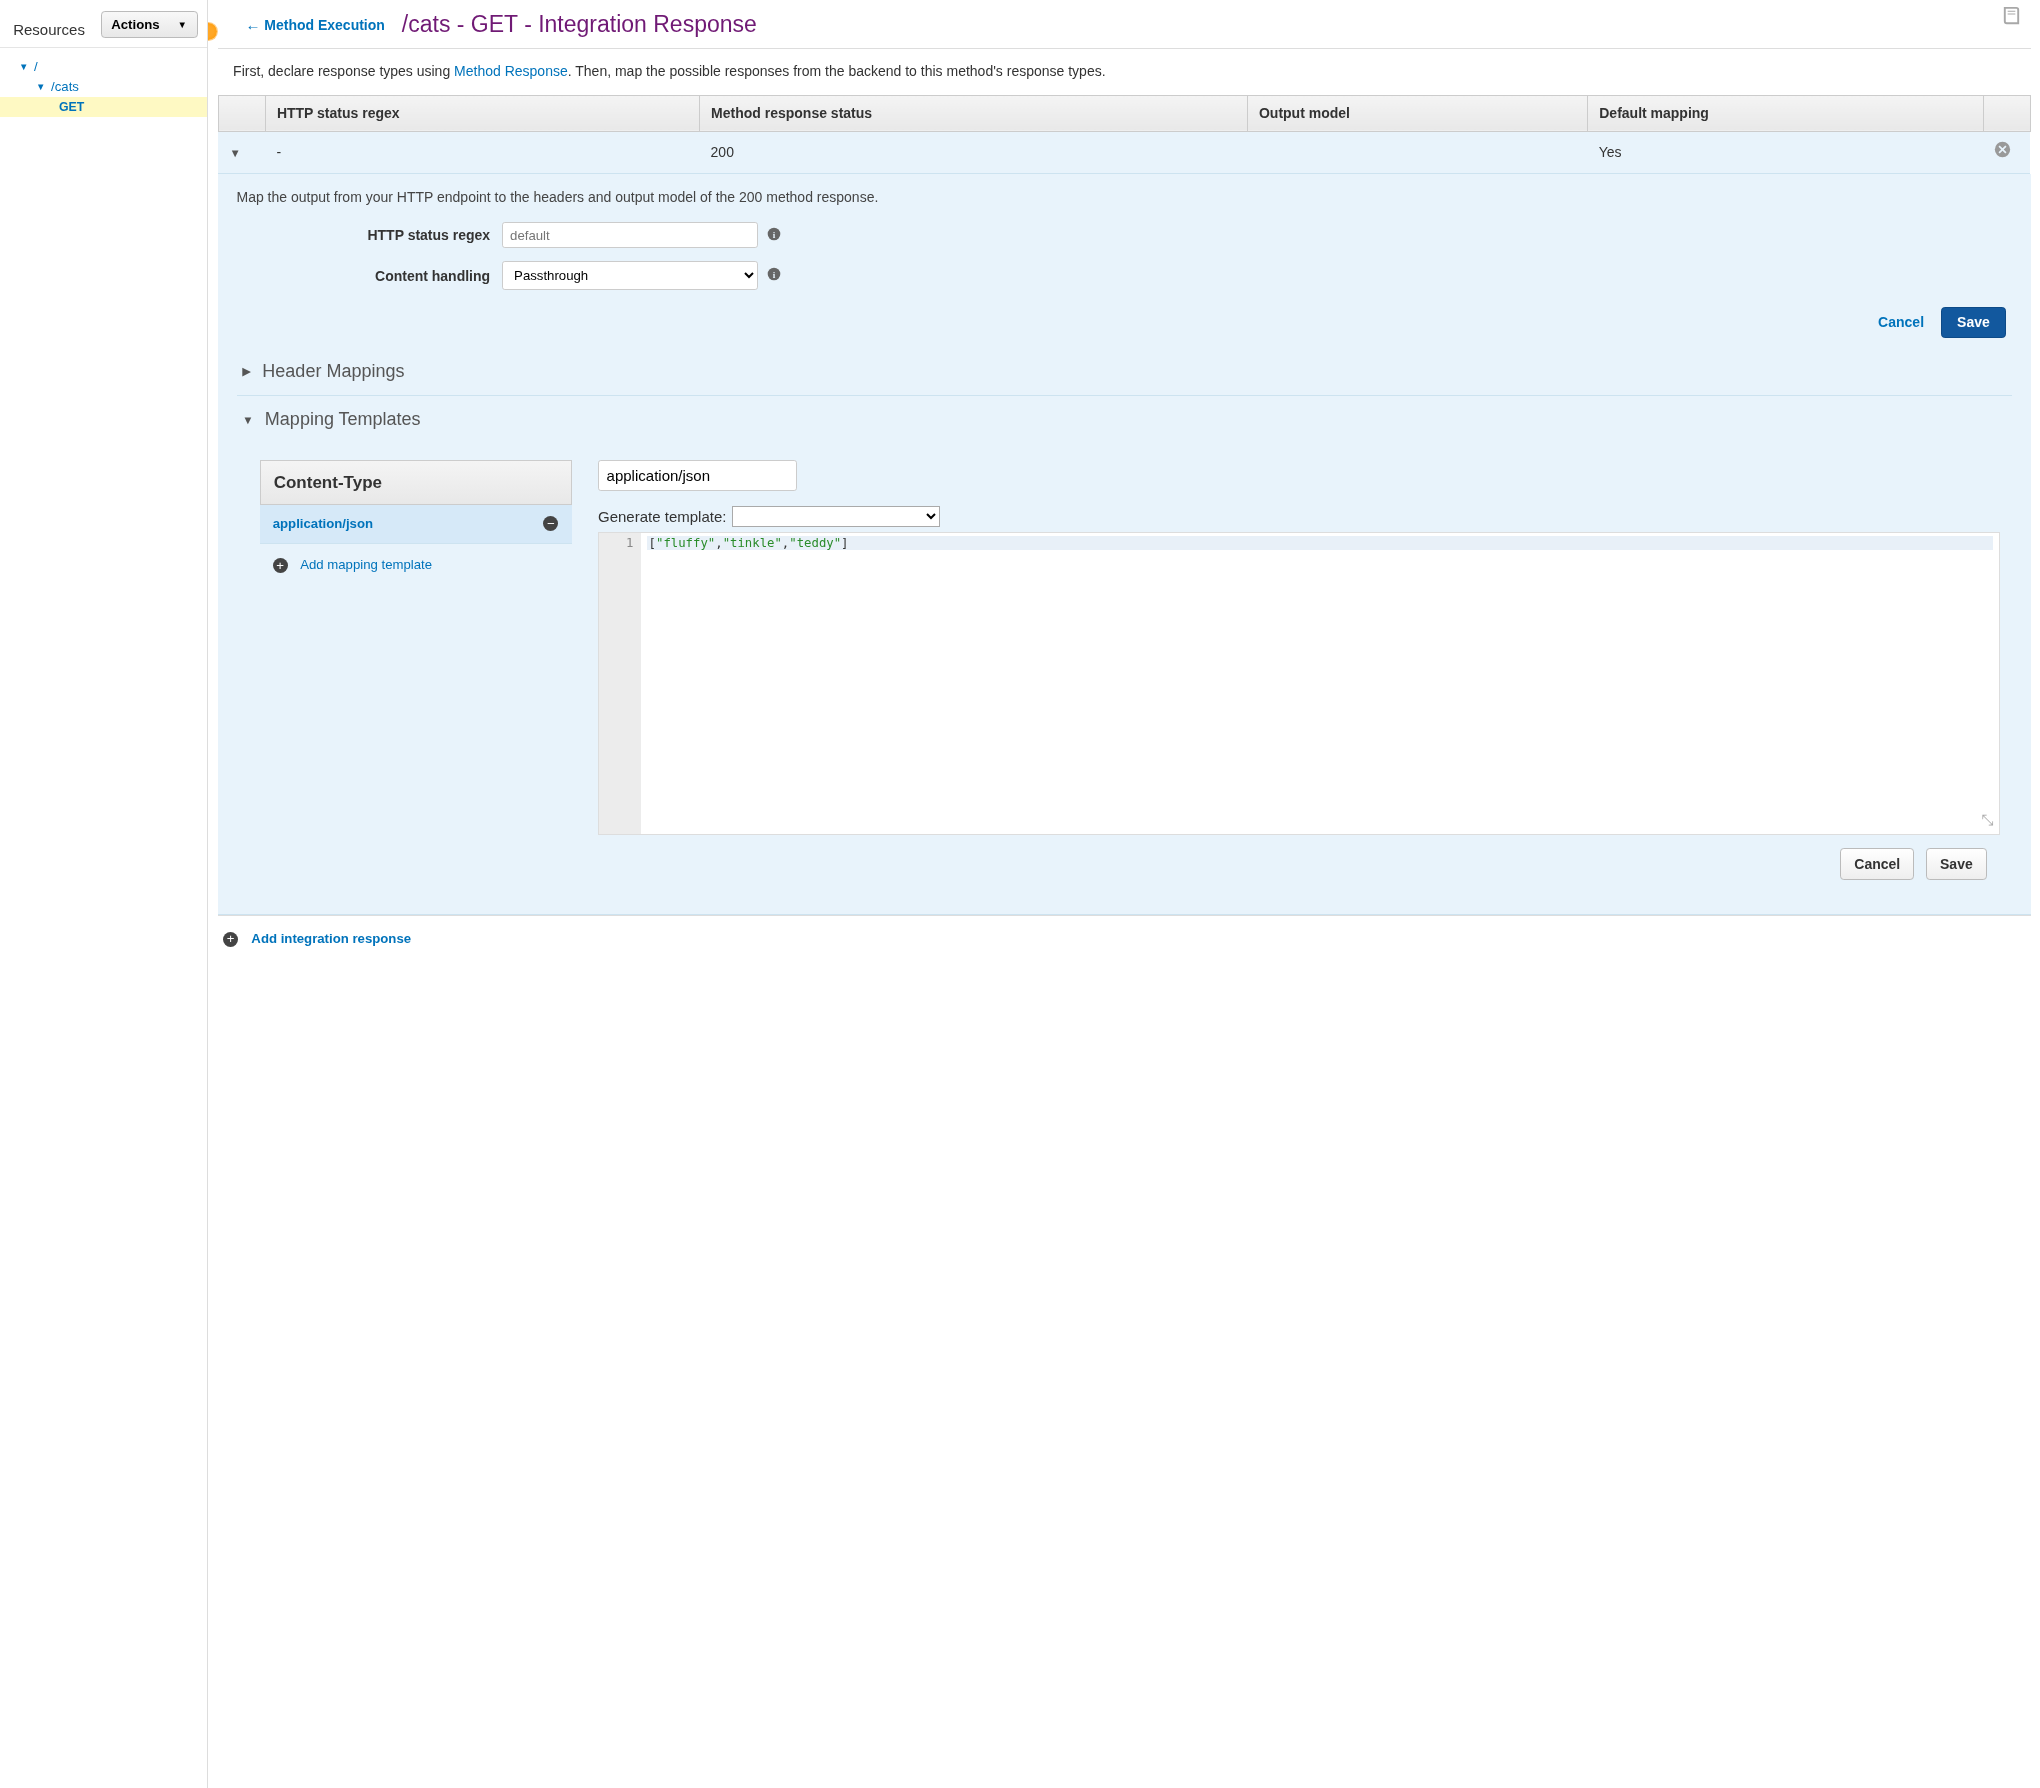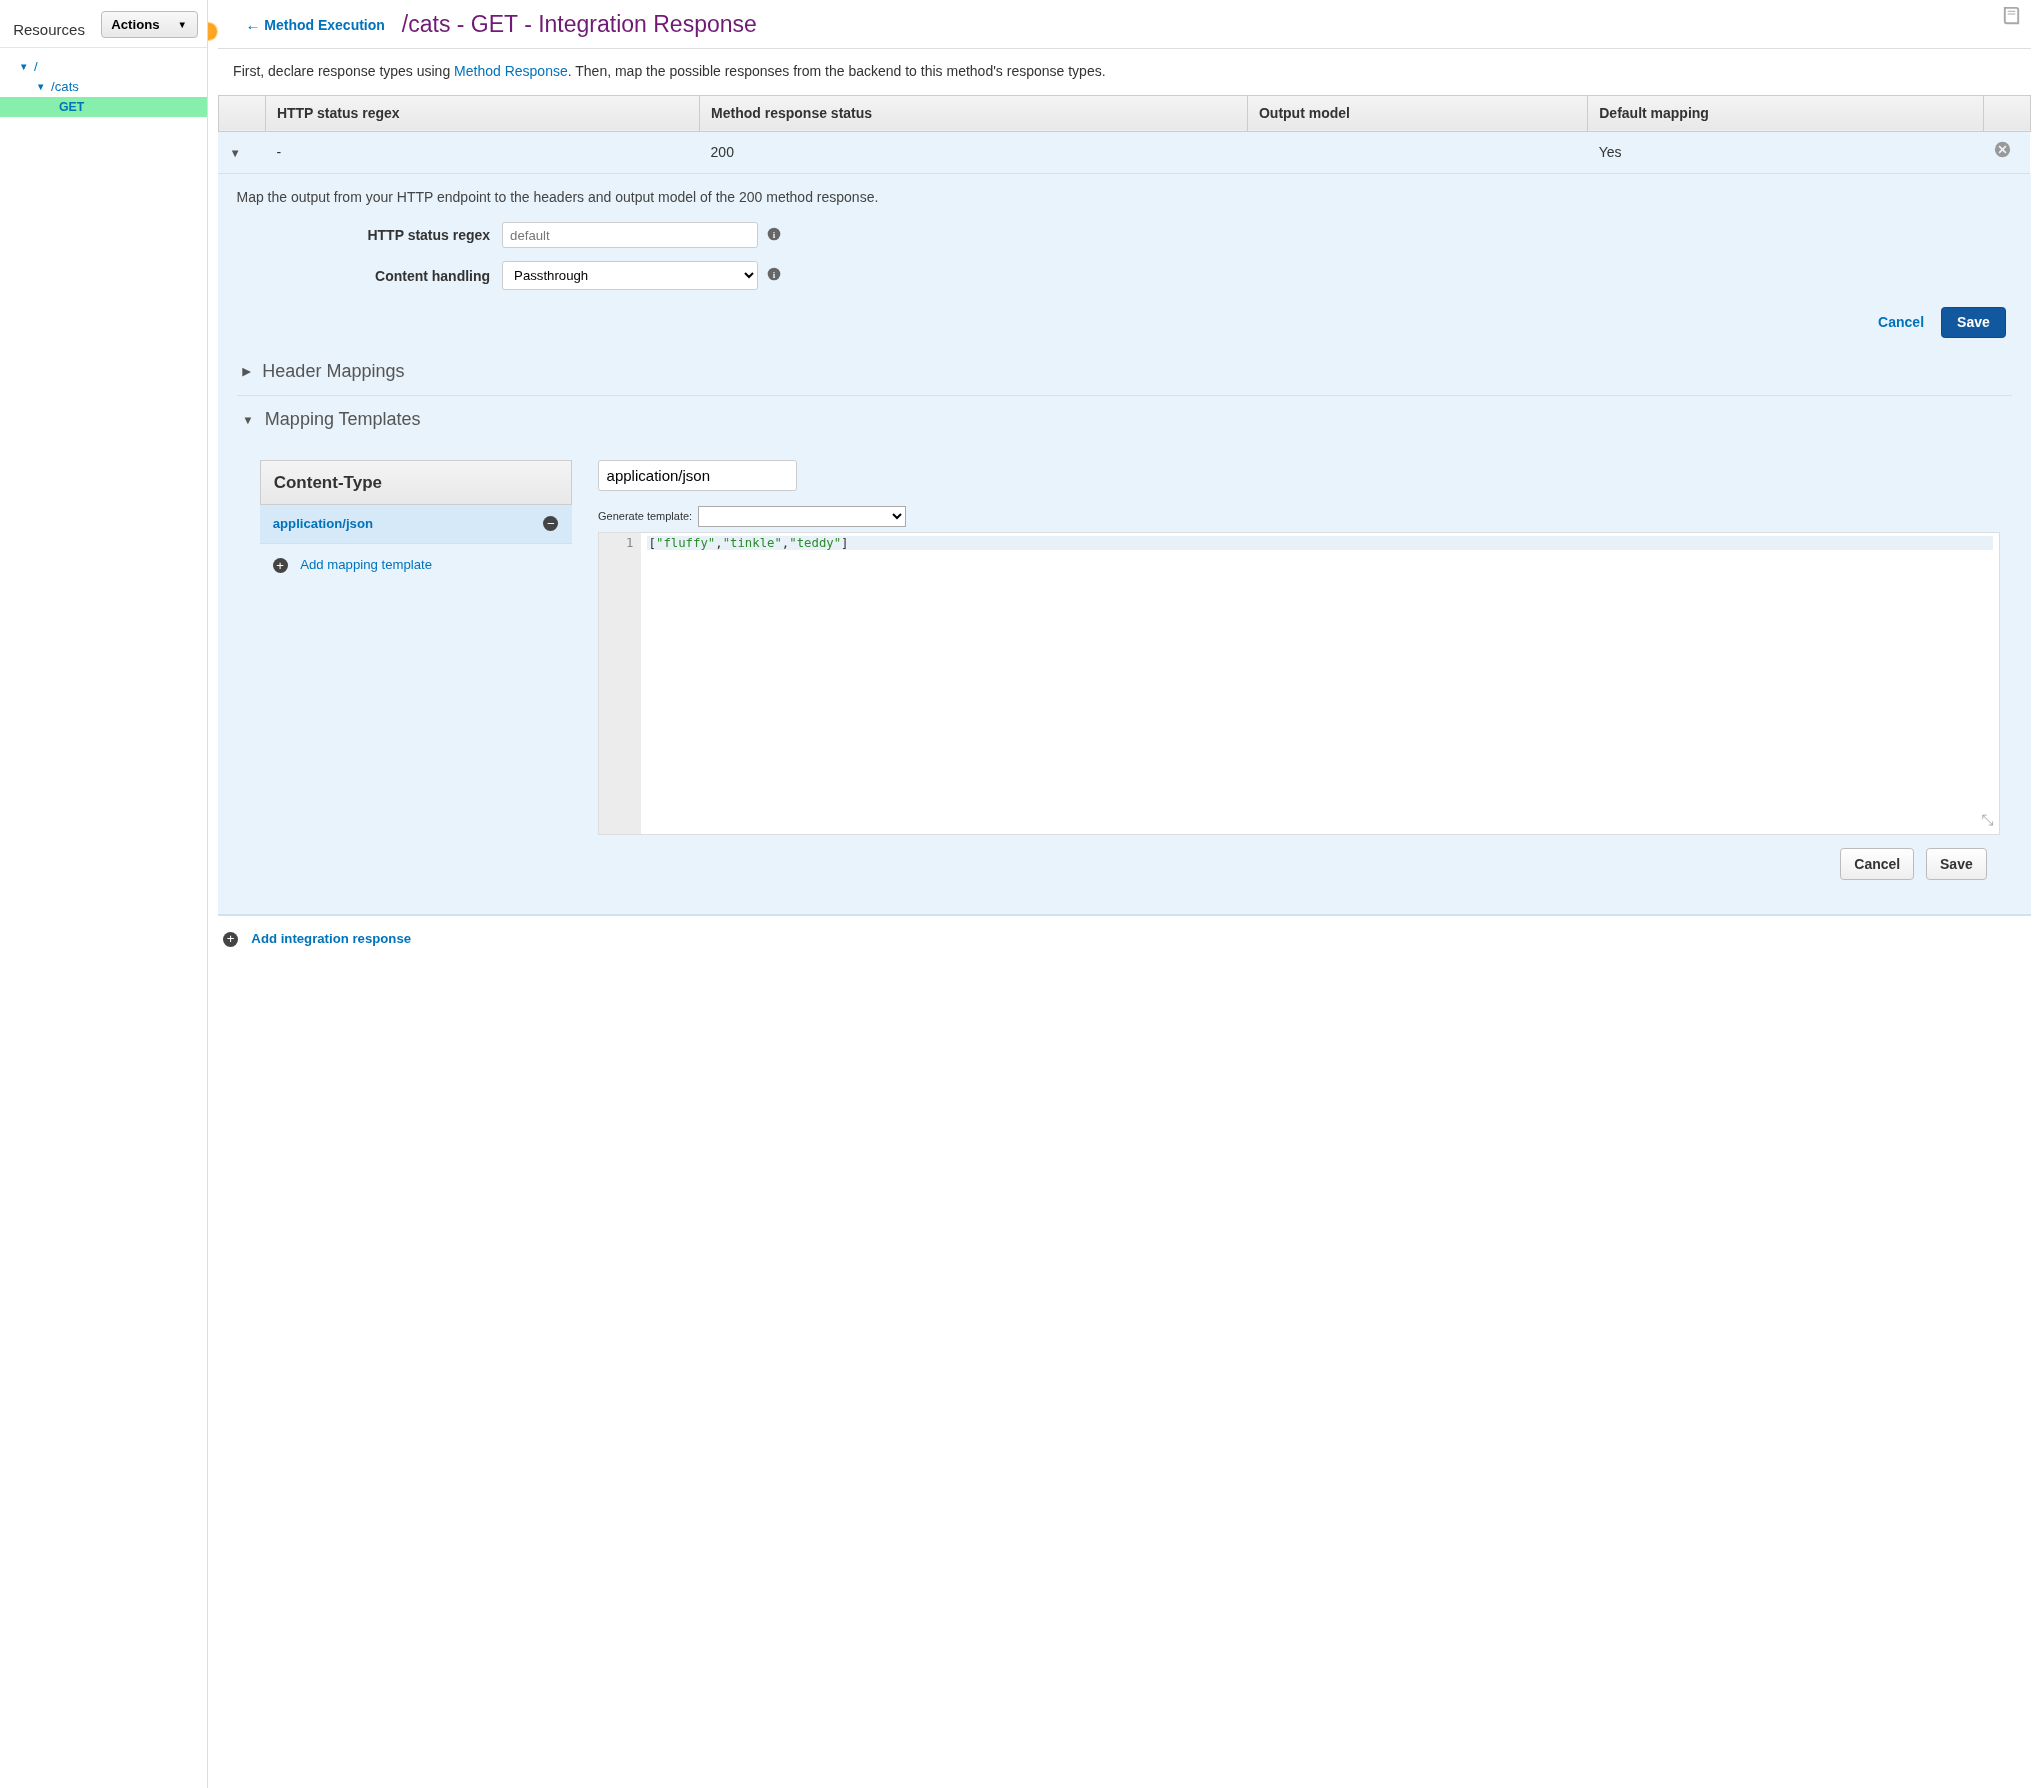--- a/index.html
+++ b/index.html
@@ -11,21 +11,21 @@
 .sidebar { width: 208px; border-right: 0.9px solid #ddd; padding-top: 5.7px; }
 .sidebar-header { display: flex; align-items: flex-end; justify-content: space-between; padding: 5.7px 9.5px 9.5px 13.2px; border-bottom: 0.9px solid #e5e5e5; }
 .sidebar-title { font-size: 15px; color: #333; }
 .actions-btn { background: linear-gradient(#f8f8f8,#e8e8e8); border: 0.9px solid #bbb; border-radius: 3.8px; padding: 4.7px 9.5px; font-size: 13.2px; font-weight: bold; cursor: pointer; display: flex; align-items: center; gap: 18px; }
 .actions-btn .caret { font-size: 9.5px; }
 
 .tree { padding: 7.6px 0; }
 .tree-item { display: flex; align-items: center; padding: 2.8px 9.5px 2.8px 19px; cursor: pointer; font-size: 13.2px; }
 .tree-item.level-1 { padding-left: 36px; }
 .tree-item.level-2 { padding-left: 59px; }
-.tree-item.selected { background: #86efac; font-weight: bold; }
+.tree-item.selected { background: #fef9c3; font-weight: bold; }
 .tree-caret { color: #0073bb; font-size: 9.5px; margin-right: 5.7px; }
 .tree-label { color: #0073bb; }
 .tree-method { color: #0073bb; font-weight: bold; font-size: 12.3px; }
 
 
 .main { flex: 1; padding: 0 9.5px 19px 9.5px; position: relative; overflow: auto; }
 .splitter-handle { position: absolute; left: -8.5px; top: 23px; width: 17px; height: 17px; border-radius: 50%; background: radial-gradient(circle,#ffa726 40%,#ff9800 100%); box-shadow: 0 0 0 0.9px rgba(255,152,0,.5); cursor: col-resize; }
 
 .breadcrumb-row { display: flex; align-items: center; padding: 11.4px 0 9.5px 28px; border-bottom: 0.9px solid #ddd; position: relative; }
 .back-link { color: #0073bb; font-weight: bold; display: flex; align-items: center; gap: 3.8px; cursor: pointer; font-size: 14px; }
@@ -69,21 +69,21 @@
 .ct-row.selected { background: #d6e9f8; }
 .ct-row a { color: #0073bb; font-weight: bold; cursor: pointer; }
 .minus-icon { width: 15px; height: 15px; border-radius: 50%; background: #444; color: #fff; display: flex; align-items: center; justify-content: center; font-size: 13.2px; line-height: 1; cursor: pointer; }
 .plus-icon { width: 15px; height: 15px; border-radius: 50%; background: #444; color: #fff; display: inline-flex; align-items: center; justify-content: center; font-size: 13.2px; line-height: 1; cursor: pointer; margin-right: 9.5px; vertical-align: middle; }
 .add-row { padding: 13.2px; }
 .add-row a { color: #0073bb; font-weight: normal; cursor: pointer; }
 
 .template-col { flex: 1; padding-right: 11.4px; }
 .ct-input { width: 199px; padding: 5.7px 7.6px; border: 0.9px solid #ccc; border-radius: 2.8px; font-size: 15px; background: #fff; margin-bottom: 15px; }
 .gen-row { display: flex; align-items: center; gap: 5.7px; margin-bottom: 5.7px; }
-.gen-label { font-size: 11px; color: #333; }
+.gen-label { font-size: 15px; color: #333; }
 .gen-select { width: 208px; padding: 2.8px 5.7px; border: 0.9px solid #aaa; background: #fff; font-size: 12.3px; height: 21px; }
 
 .editor { border: 0.9px solid #ddd; display: flex; height: 303px; background: #fff; position: relative; }
 .gutter { width: 42px; background: #ececec; text-align: right; padding: 2.8px 7.6px 0 0; color: #888; font-family: monospace; font-size: 12.3px; }
 .code { flex: 1; padding: 2.8px 5.7px; font-family: monospace; font-size: 12.3px; }
 .code .line1 { background: #e8f0f8; display: block; padding: 0 1.9px; }
 .tok-br { color: #333; }
 .tok-str { color: #2a8c2a; }
 .resize-handle { position: absolute; right: 5.7px; bottom: 5.7px; color: #aaa; font-size: 15px; cursor: nwse-resize; }
 

